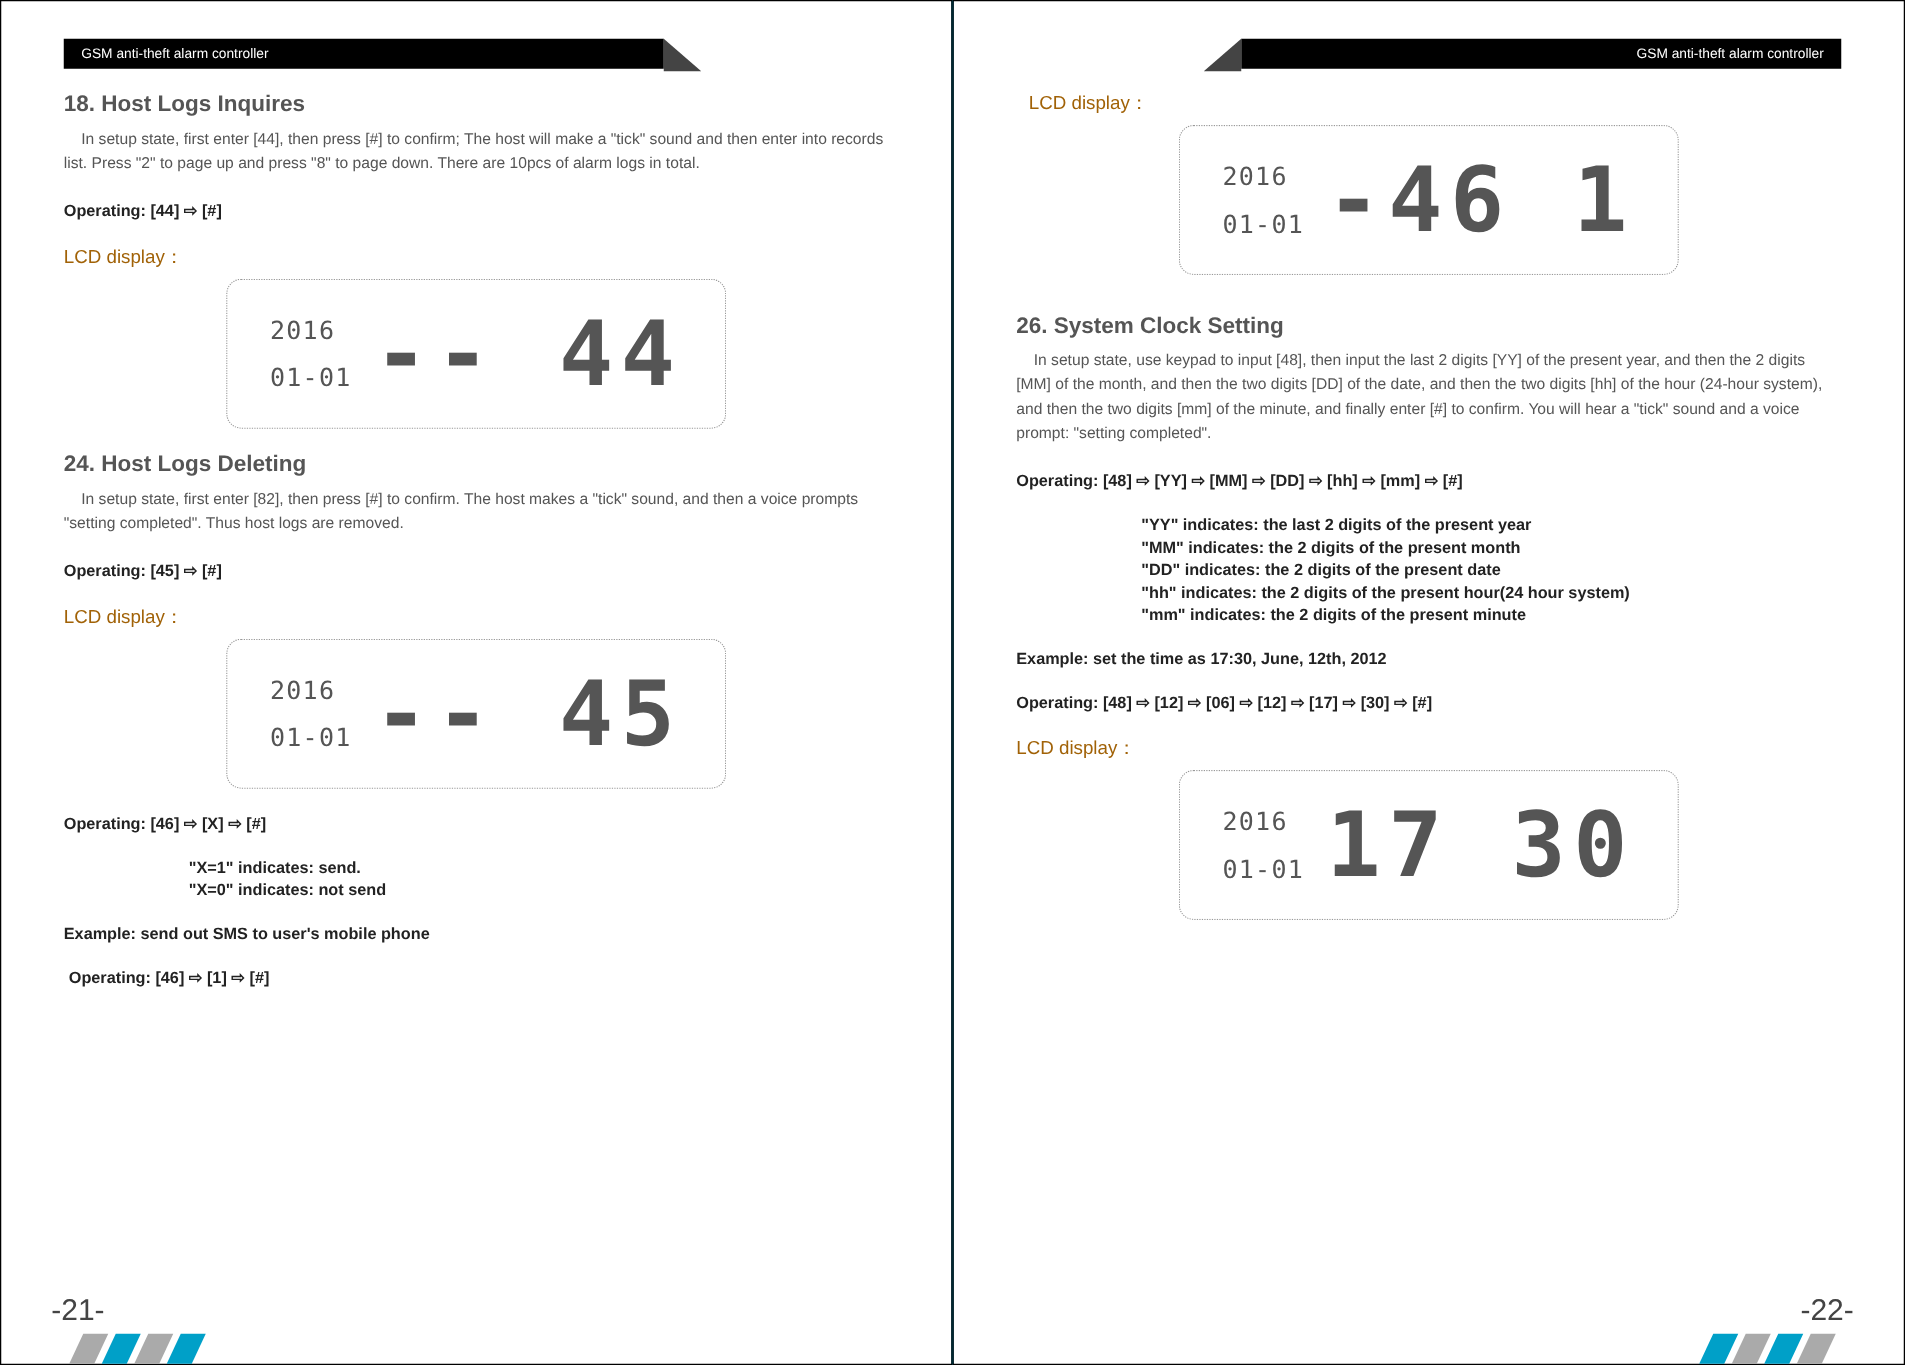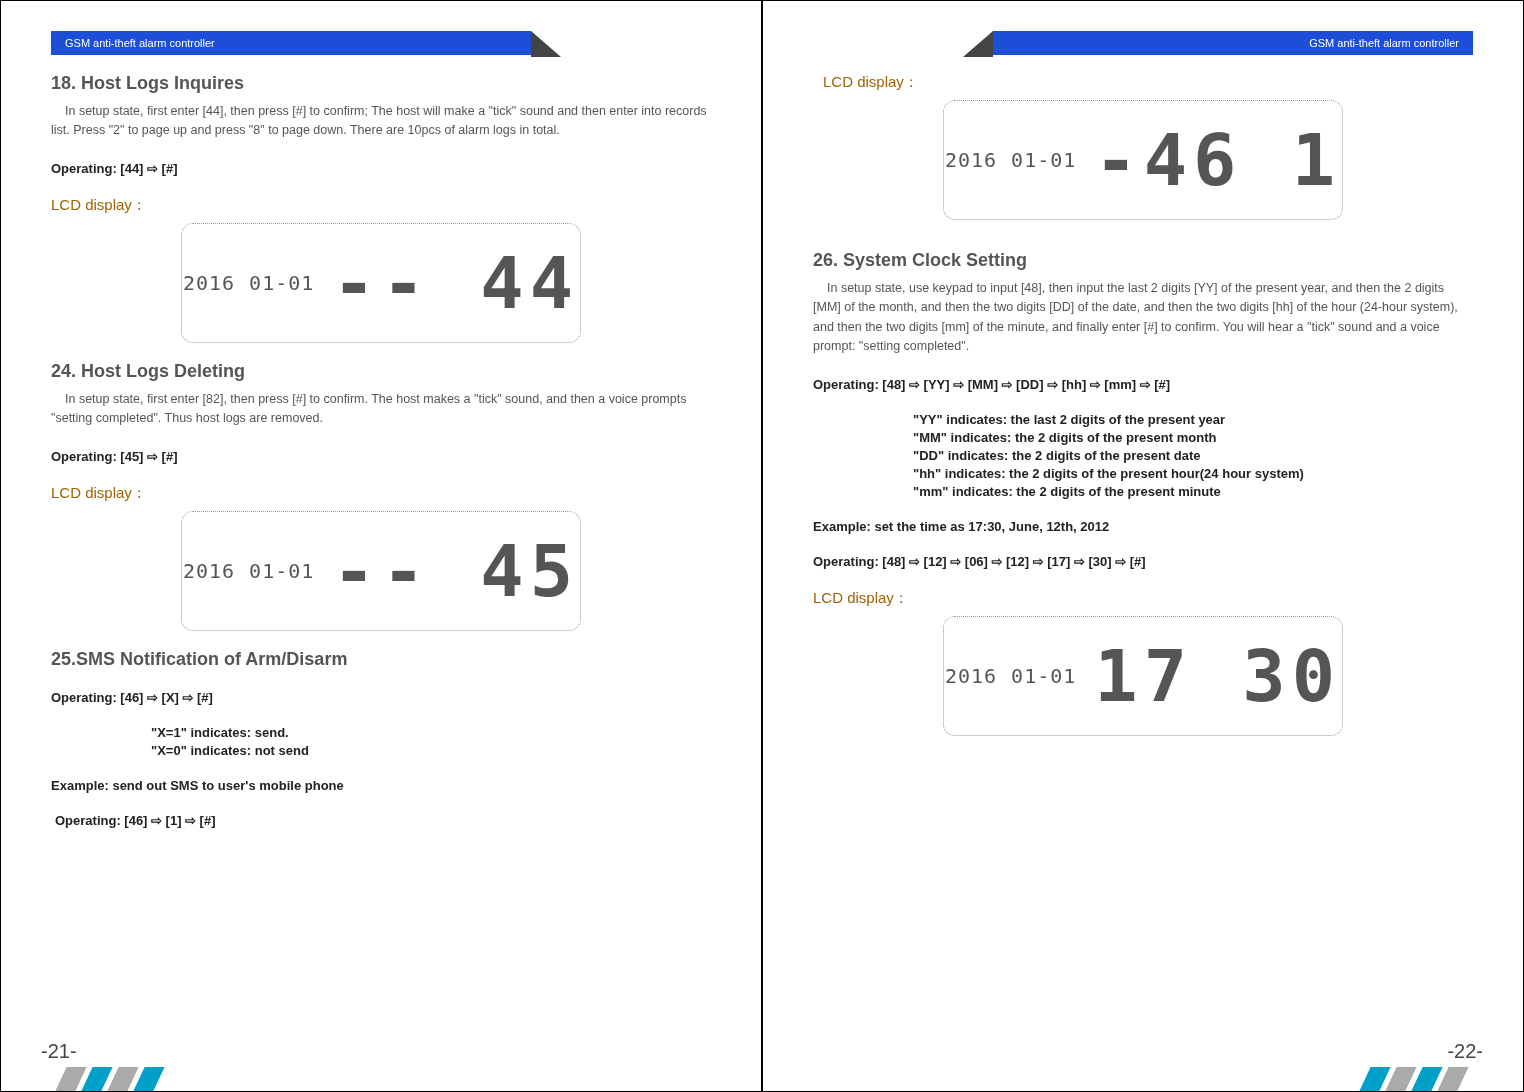--- a/index.html
+++ b/index.html
@@ -1,34 +1,34 @@
 <!DOCTYPE html>
 <html><head>
 <meta charset="utf-8">
 <style>
 *{box-sizing:border-box;margin:0;padding:0}
 body{width:1524px;height:1092px;background:#fff;font-family:Arial,sans-serif;display:flex;position:relative}
 .page{width:762px;height:1092px;padding:30px 50px;position:relative;border:1px solid #000}
 .divider-center{position:absolute;left:761px;top:0;width:2px;height:1092px;background:#00a0c8}
-.header-bar{background:#1d4ed8;color:#fff;font-size:11px;padding:6px 14px;position:relative;margin-bottom:18px}
+.header-bar{background:#000000;color:#fff;font-size:11px;padding:6px 14px;position:relative;margin-bottom:18px}
 .header-bar.left::after{content:"";position:absolute;right:-30px;top:0;border-top:26px solid transparent;border-left:30px solid #444}
 .header-bar.right{text-align:right}
 .header-bar.right::before{content:"";position:absolute;left:-30px;top:0;border-top:26px solid transparent;border-right:30px solid #444}
 .header-wrap-left{margin-right:180px}
 .header-wrap-right{margin-left:180px}
 h2{font-family:Arial,sans-serif;font-size:18px;color:#555;font-weight:600;margin-bottom:8px}
 .body-text{font-size:12.5px;color:#555;line-height:1.55;margin-bottom:6px}
 .op-line{font-size:13px;font-weight:bold;color:#222;margin:20px 0}
 .lcd-label{font-size:15px;color:#a16207;margin:6px 0 8px}
 .indent-line{font-size:13px;font-weight:bold;color:#222;margin:3px 0;padding-left:100px}
 .lcd-box{border:1.5px dotted #999;border-radius:12px;width:400px;height:120px;margin:8px auto 18px;display:flex;align-items:center;justify-content:center;gap:18px}
-.lcd-left{display:flex;flex-direction:row;align-items:center;gap:14px}
+.lcd-left{display:flex;flex-direction:column;align-items:flex-start;gap:14px}
 .lcd-year,.lcd-date{font-family:monospace;font-size:20px;letter-spacing:1px;color:#555}
 .lcd-big{font-family:monospace;font-size:72px;letter-spacing:6px;color:#555;font-weight:600}
-.page-num{position:absolute;bottom:28px;font-size:20px;color:#444}
+.page-num{position:absolute;bottom:28px;font-size:24px;color:#444}
 .page-num.l{left:40px}
 .page-num.r{right:40px}
 .deco-bottom-l{position:absolute;bottom:0;left:60px;display:flex;gap:6px}
 .deco-bottom-r{position:absolute;bottom:0;right:60px;display:flex;gap:6px}
 .stripe{width:20px;height:24px;background:#00a0c8;transform:skewX(-25deg)}
 .stripe.grey{background:#aaa}
 .section{margin-bottom:16px}
 </style>
 </head>
 <body>
@@ -62,21 +62,20 @@
     <div class="lcd-box">
       <div class="lcd-left">
         <span class="lcd-year">2016</span>
         <span class="lcd-date">01-01</span>
       </div>
       <span class="lcd-big">-- 45</span>
     </div>
   </div>
 
   <div class="section">
-    <h2>25.SMS Notification of Arm/Disarm</h2>
     <p class="op-line">Operating: [46] ⇨ [X] ⇨ [#]</p>
     <p class="indent-line">"X=1" indicates: send.</p>
     <p class="indent-line">"X=0" indicates: not send</p>
     <p class="op-line">Example: send out SMS to user's mobile phone</p>
     <p class="op-line" style="padding-left:4px">Operating: [46] ⇨ [1] ⇨ [#]</p>
   </div>
 
   <div class="page-num l">-21-</div>
   <div class="deco-bottom-l">
     <div class="stripe grey"></div>

